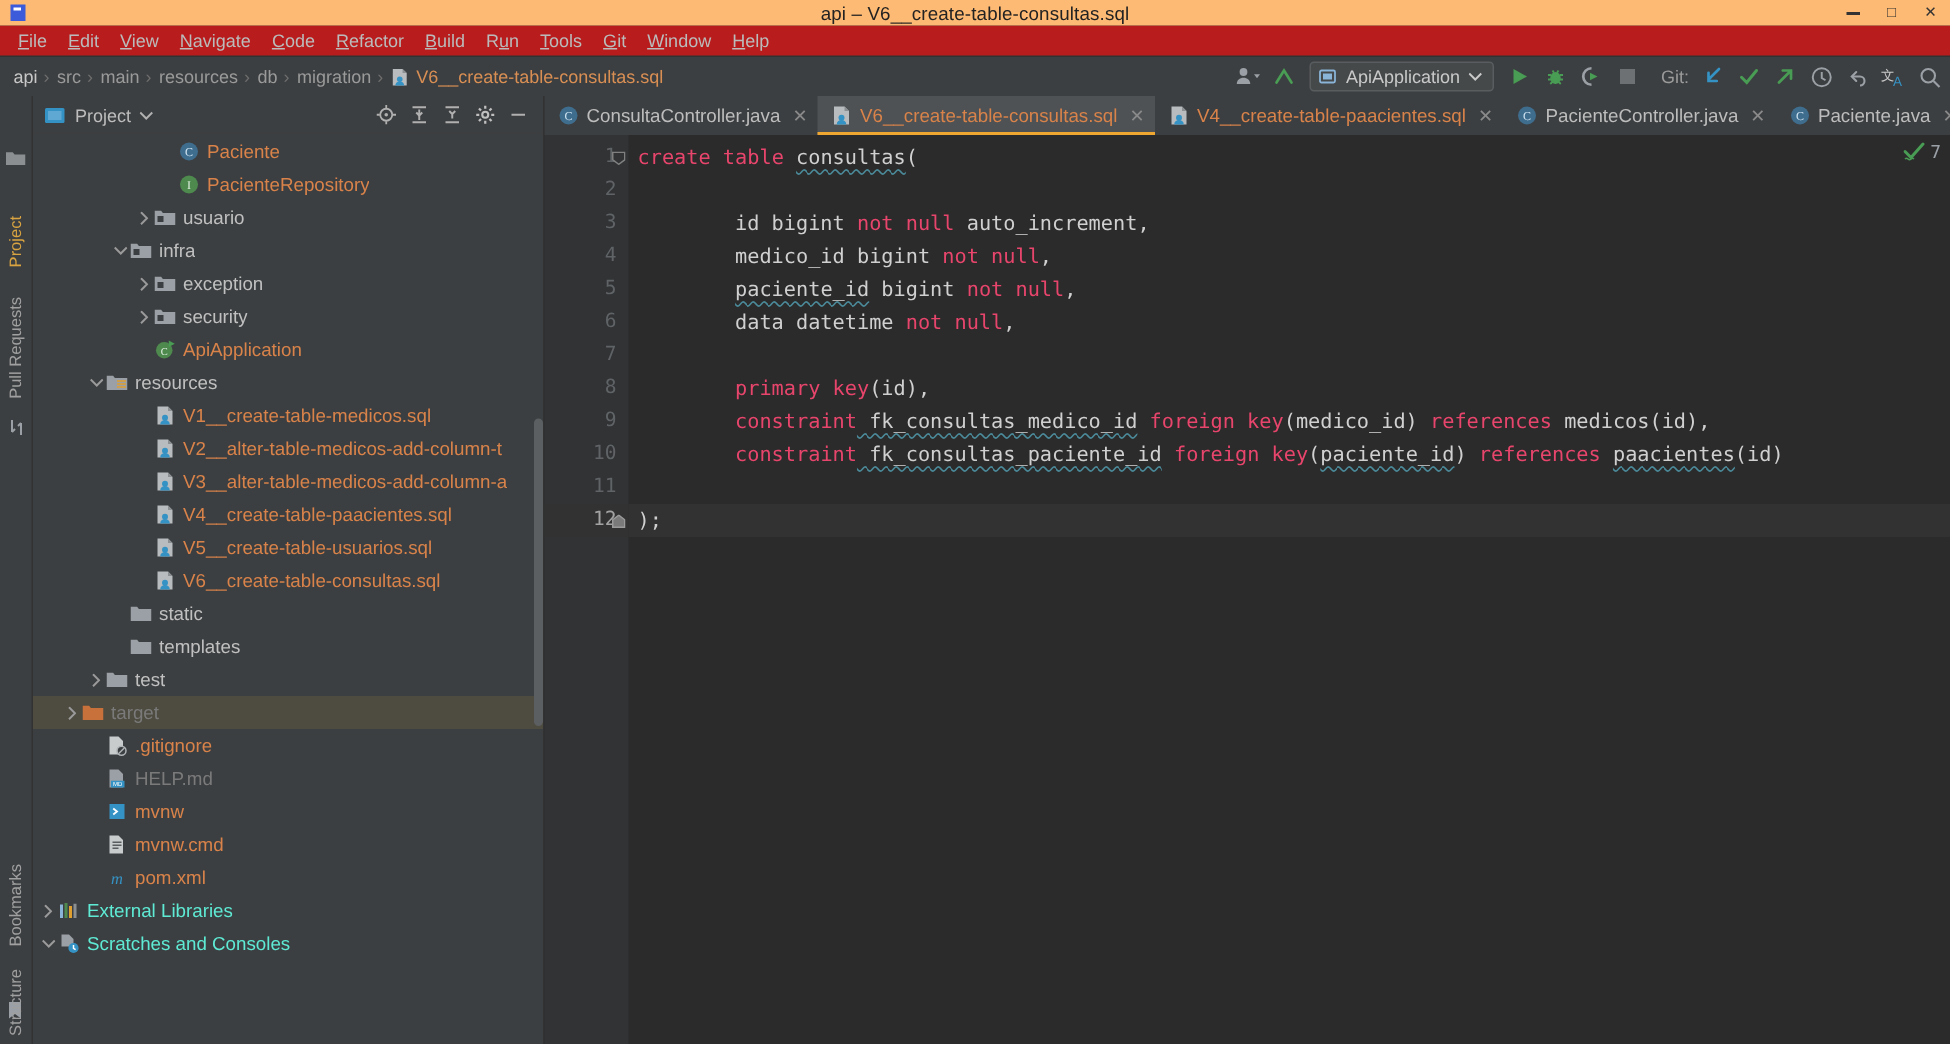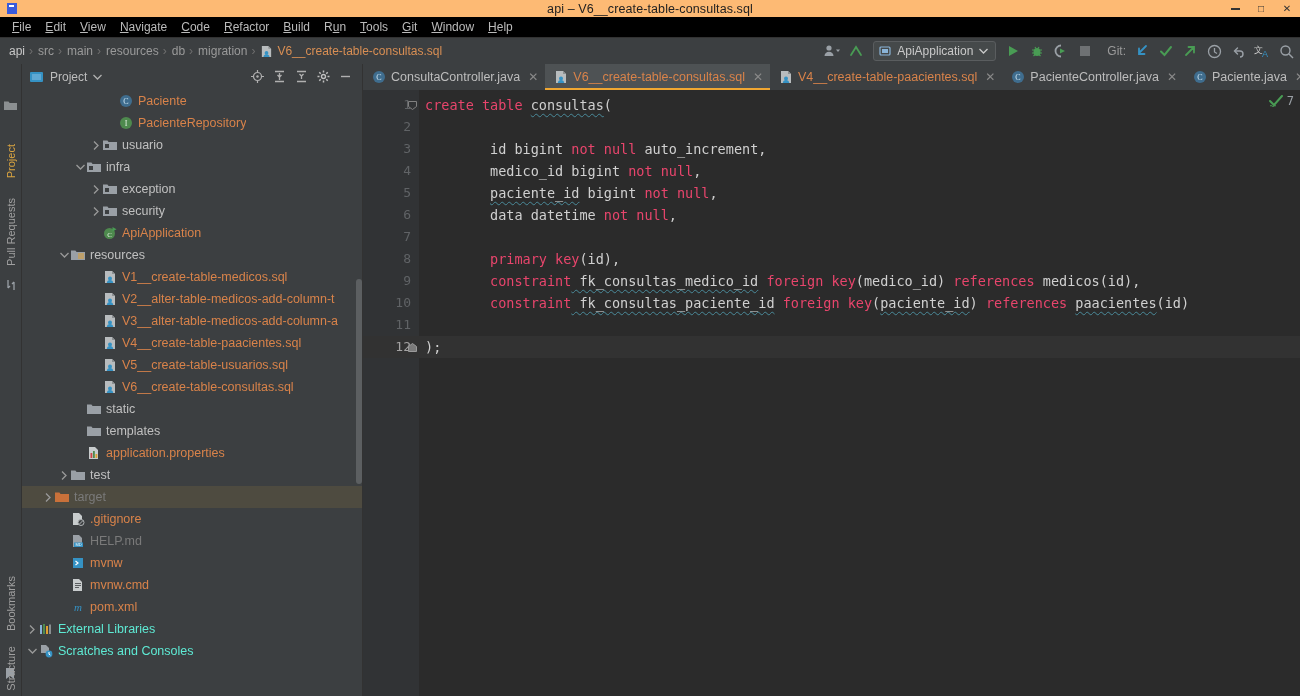--- a/index.html
+++ b/index.html
@@ -26,21 +26,21 @@
     position: absolute; left: 0; right: 0; text-align: center;
     font-size: 12.5px; color: #222; letter-spacing: .1px;
   }
   .tb-controls { position: absolute; right: 0; top: 0; height: 17px; display: flex; }
   .tb-btn { width: 26px; height: 17px; display: flex; align-items: center; justify-content: center; }
   .tb-btn span { display: block; font-size: 10px; color: #333; line-height: 1; }
   .tb-min { width: 9px; height: 2px; background: #333; }
 
   
   .menubar {
-    height: 21px; background: #000000; display: flex; align-items: center;
+    height: 21px; background: #b91c1c; display: flex; align-items: center;
     padding-left: 5px; flex: 0 0 21px; border-bottom: 1px solid #323232;
   }
   .menu-item {
     font-size: 12px; color: #bbbbbb; padding: 2px 7px; cursor: default; white-space: nowrap;
   }
   .menu-item u { text-decoration: underline; }
 
   
   .navbar {
     height: 26px; background: #3c3f41; display: flex; align-items: center;
@@ -585,32 +585,20 @@
           </div>
           <div class="trow folder" style="padding-left: 52px;">
             <span class="arrow"></span>
             <span class="ico">
               <svg width="14" height="14" viewBox="0 0 14 12">
                 <path d="M0 1.5h4.4l1.2 1.5H14V11H0z" fill="#9aa0a6"></path>
               </svg>
             </span>
             <span class="lbl">templates</span>
           </div>
-          <div class="trow file" style="padding-left: 52px;">
-            <span class="arrow"></span>
-            <span class="ico">
-              <svg width="14" height="14" viewBox="0 0 14 14">
-                <path d="M2 1h6l3 3v9H2z" fill="#c8cccd"></path>
-                <rect x="3.5" y="7" width="1.8" height="5" fill="#cc4444"></rect>
-                <rect x="6" y="5" width="1.8" height="7" fill="#4e8a4e"></rect>
-                <rect x="8.5" y="8" width="1.8" height="4" fill="#e0a030"></rect>
-              </svg>
-            </span>
-            <span class="lbl">application.properties</span>
-          </div>
           <div class="trow folder" style="padding-left: 36px;">
             <span class="arrow">
               <svg width="6" height="9" viewBox="0 0 6 9">
                 <path d="M1 0.5L5 4.5L1 8.5" stroke="#9a9a9a" stroke-width="1.3" fill="none"></path>
               </svg>
             </span>
             <span class="ico">
               <svg width="14" height="14" viewBox="0 0 14 12">
                 <path d="M0 1.5h4.4l1.2 1.5H14V11H0z" fill="#9aa0a6"></path>
               </svg>

